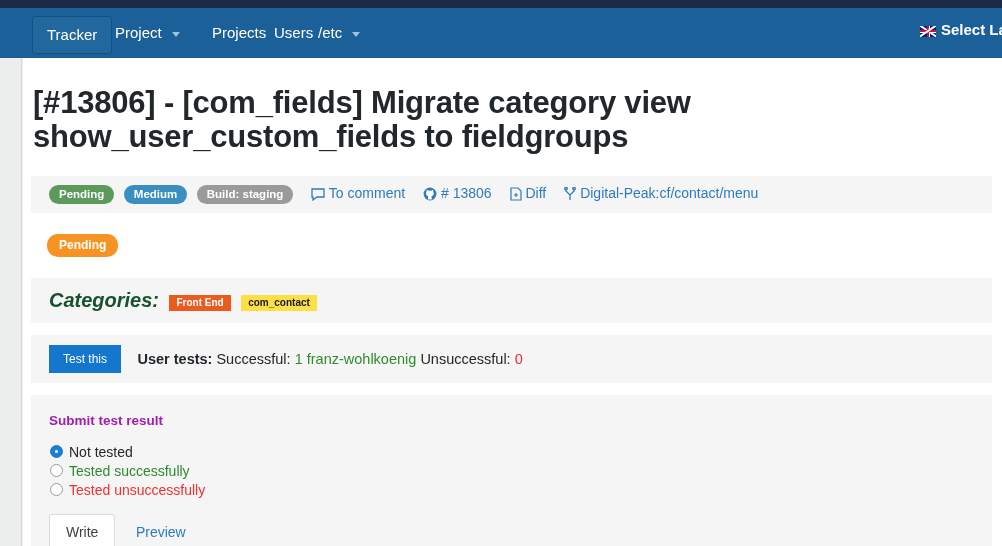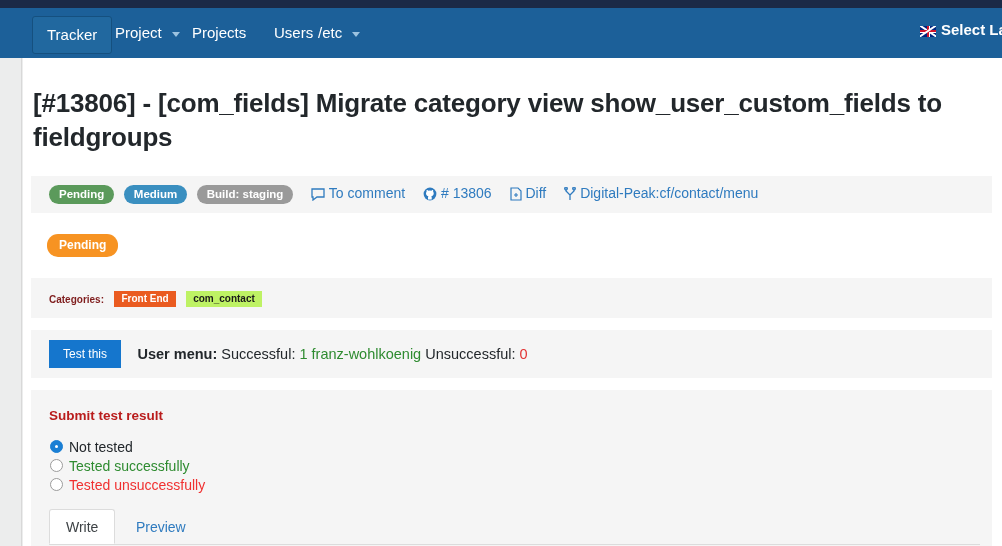--- a/index.html
+++ b/index.html
@@ -80,21 +80,21 @@
   }
 
   .content {
     position: absolute; top: 58px; left: 23px; width: 979px; height: 488px;
     background: #ffffff; padding: 20px 10px 0 8px;
     overflow: hidden;
   }
 
   h1.title {
     margin: 8px 0 0 0; padding: 0 0 0 2px;
-    font-size: 26px; line-height: 34px; font-weight: bold;
+    font-size: 31px; line-height: 34px; font-weight: bold;
     color: #22272b; letter-spacing: -0.2px;
   }
 
   
   .panel {
     background: #f5f5f5; margin-top: 12px; padding: 9px 12px 9px 18px;
   }
   .panel.plain { background: transparent; padding-left: 16px; }
 
   .badge {
@@ -106,39 +106,39 @@
   .badge.blue  { background: #3a8fc0; }
   .badge.gray  { background: #9a9a9a; }
   .badge.orange{ background: #f79322; border-radius: 11px; padding: 4px 12px 5px; font-size: 12px;}
 
   .meta-link {
     color: #2f7bbf; font-size: 14px; margin-right: 14px;
     white-space: nowrap; cursor: pointer; vertical-align: middle;
   }
   .meta-link .ico { display:inline-block; vertical-align: -3px; margin-right: 4px; }
 
-  .cats-label { font-size: 10px; font-weight: bold; color: #7f1d1d; margin-right: 6px; }
+  .cats-label { font-size: 20px; font-weight: bold; color: #14532d; margin-right: 6px; font-style: italic; }
   .tag {
     display: inline-block; padding: 2px 7px 3px; font-size: 10px;
     font-weight: bold; margin-right: 6px; vertical-align: middle;
   }
   .tag.frontend { background: #ea5b20; color: #ffffff; }
-  .tag.comcontact { background: #bef264; color: #1a1a1a; }
+  .tag.comcontact { background: #fde047; color: #1a1a1a; }
 
   .btn-test {
     display: inline-block; background: #1576cd; color: #fff;
     font-size: 12px; padding: 7px 14px; margin-right: 12px;
     vertical-align: middle; cursor: pointer;
   }
   .usertests { font-size: 14.5px; color: #22272b; vertical-align: middle; }
   .usertests b { font-weight: bold; }
   .ok { color: #2e8b30; }
   .bad { color: #e23333; }
 
-  .sub-head { font-size: 13.5px; font-weight: bold; color: #b91c1c; margin: 4px 0 14px 0; }
+  .sub-head { font-size: 13.5px; font-weight: bold; color: #a21caf; margin: 4px 0 14px 0; }
   .sha-line { font-size: 14px; color: #22272b; margin-bottom: 12px; }
   .qmark {
     display: inline-block; width: 15px; height: 15px; border-radius: 50%;
     background: #1a7fd4; color: #fff; font-size: 11px; font-weight: bold;
     text-align: center; line-height: 15px; vertical-align: -2px; margin: 0 3px 0 4px;
   }
   .link-blue { color: #2f7bbf; cursor: pointer; }
 
   .radios { margin: 0 0 14px 1px; }
   .radio-row { display: flex; align-items: center; height: 19px; }
@@ -175,21 +175,21 @@
 
   <div class="navbar">
     <div class="nav-inner">
       <div class="nav-item active" style="left:32px;">
         <span>Tracker</span>
       </div>
       <div class="nav-item" style="left:115px;">
         <span>Project</span>
         <span class="caret"></span>
       </div>
-      <div class="nav-item" style="left:192px;">
+      <div class="nav-item" style="left:212px;">
         <span>Projects</span>
       </div>
       <div class="nav-item" style="left:274px;">
         <span>Users</span>
       </div>
       <div class="nav-item" style="left:318px;">
         <span>/etc</span>
         <span class="caret"></span>
       </div>
 
@@ -252,21 +252,21 @@
     </div>
 
     <div class="panel" style="margin-top:12px; padding-top:11px; padding-bottom:11px;">
       <span class="cats-label">Categories:</span>
       <span class="tag frontend">Front End</span>
       <span class="tag comcontact">com_contact</span>
     </div>
 
     <div class="panel" style="margin-top:12px; padding-top:10px; padding-bottom:10px;">
       <span class="btn-test">Test this</span>
-      <span class="usertests"><b>User menu:</b> <span>Successful:</span> <span class="ok">1 franz-wohlkoenig</span> <span>Unsuccessful:</span> <span class="bad">0</span>
+      <span class="usertests"><b>User tests:</b> <span>Successful:</span> <span class="ok">1 franz-wohlkoenig</span> <span>Unsuccessful:</span> <span class="bad">0</span>
       </span>
     </div>
 
     <div class="panel" style="margin-top:12px; padding-top:14px; height:200px;">
       <div class="sub-head">Submit test result</div>
 
 
       <div class="radios">
         <div class="radio-row">
           <span class="rdo on"></span>

